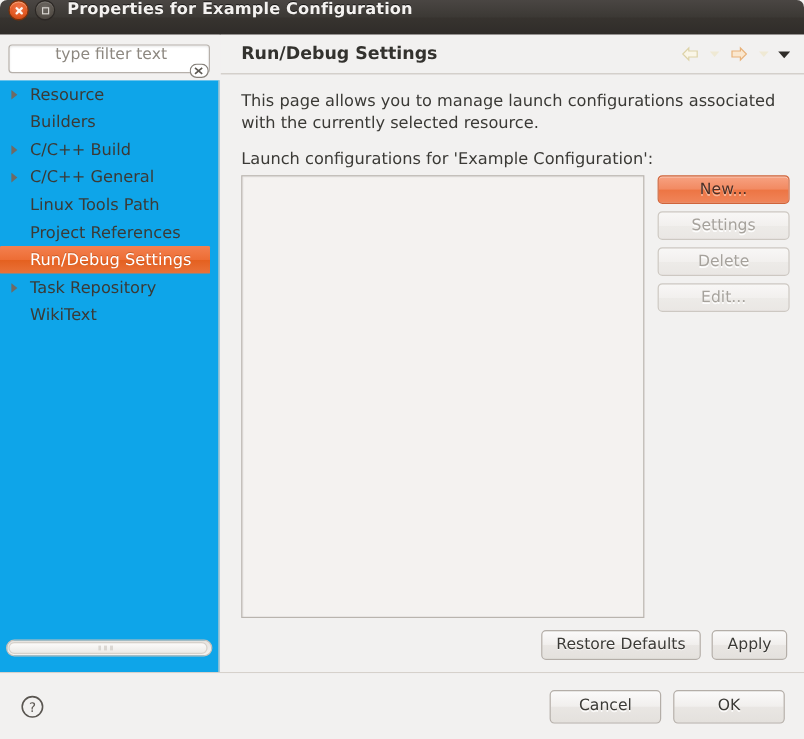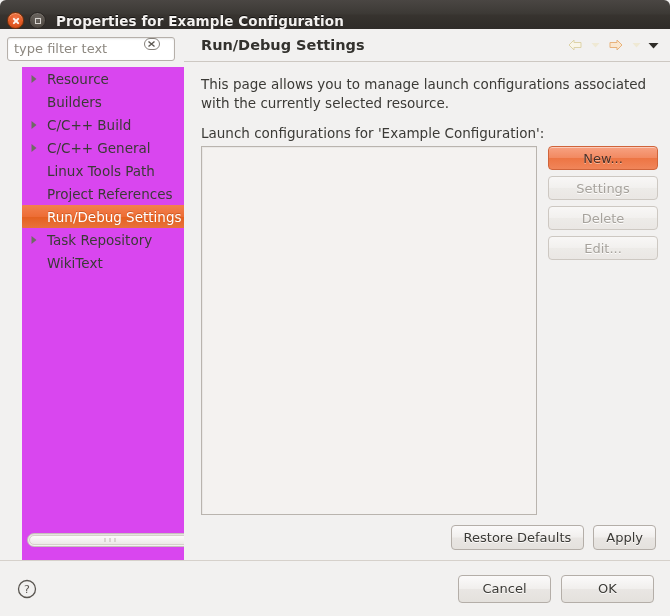--- a/index.html
+++ b/index.html
@@ -25,21 +25,21 @@
   
   .titlebar {
     position: absolute;
     left: 0; top: 0;
     width: 670px;
     height: 29px;
     background: linear-gradient(to bottom, #4a4643 0%, #3c3935 48%, #37332f 52%, #2f2c29 100%);
     border-top-left-radius: 6px;
     border-top-right-radius: 6px;
     display: flex;
-    align-items: flex-end;
+    align-items: flex-start;
     box-sizing: border-box;
   }
   .titlebar .wbtns {
     display: flex;
     align-items: center;
     gap: 5px;
     margin-left: 7px;
   }
   .wbtn {
     width: 17px; height: 17px;
@@ -103,21 +103,22 @@
     position: absolute;
     left: 7px; top: 8px;
     width: 168px;
     height: 24px;
     background: #ffffff;
     border: 1px solid #b6b0aa;
     border-radius: 3px;
     box-sizing: border-box;
     box-shadow: inset 0 1px 2px rgba(0,0,0,.10);
     display: flex;
-    align-items: flex-start;
+    align-items: flex-end;
+    flex-direction: column;
   }
   .filterbox input {
     border: 0;
     outline: 0;
     background: transparent;
     font-family: inherit;
     font-size: 13px;
     color: #3c3b37;
     padding: 0 0 0 6px;
     width: 128px;
@@ -129,24 +130,23 @@
     margin-left: 2px;
     position: relative;
   }
   .clear-icon svg { display: block; }
 
   .tree {
     position: absolute;
     left: 0; top: 38px;
     width: 183px;
     height: 493px;
-    background: #d946ef;
+    background: #0ea5e9;
     border-right: 1px solid #d3cfca;
     box-sizing: border-box;
-    margin-left: 22px;
   }
   .tree-item {
     height: 23px;
     display: flex;
     align-items: center;
     font-size: 13.5px;
     color: #3b3a36;
     position: relative;
   }
   .tree-item .twisty {

